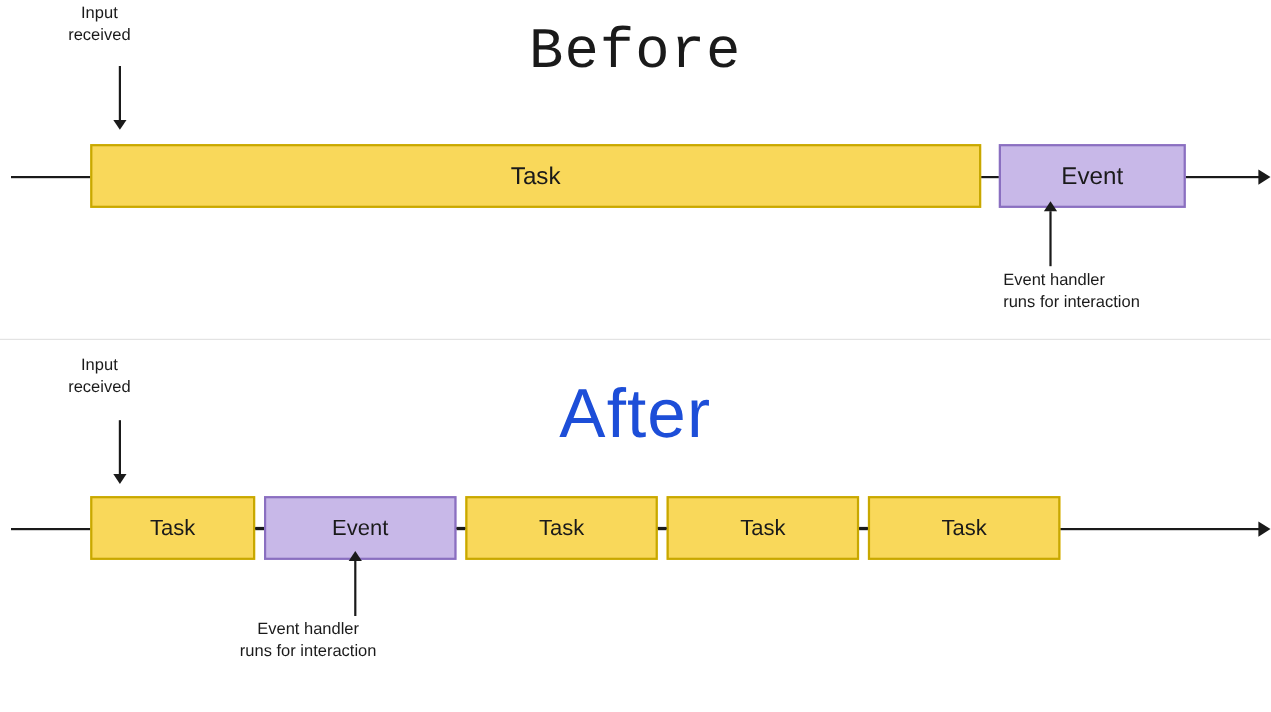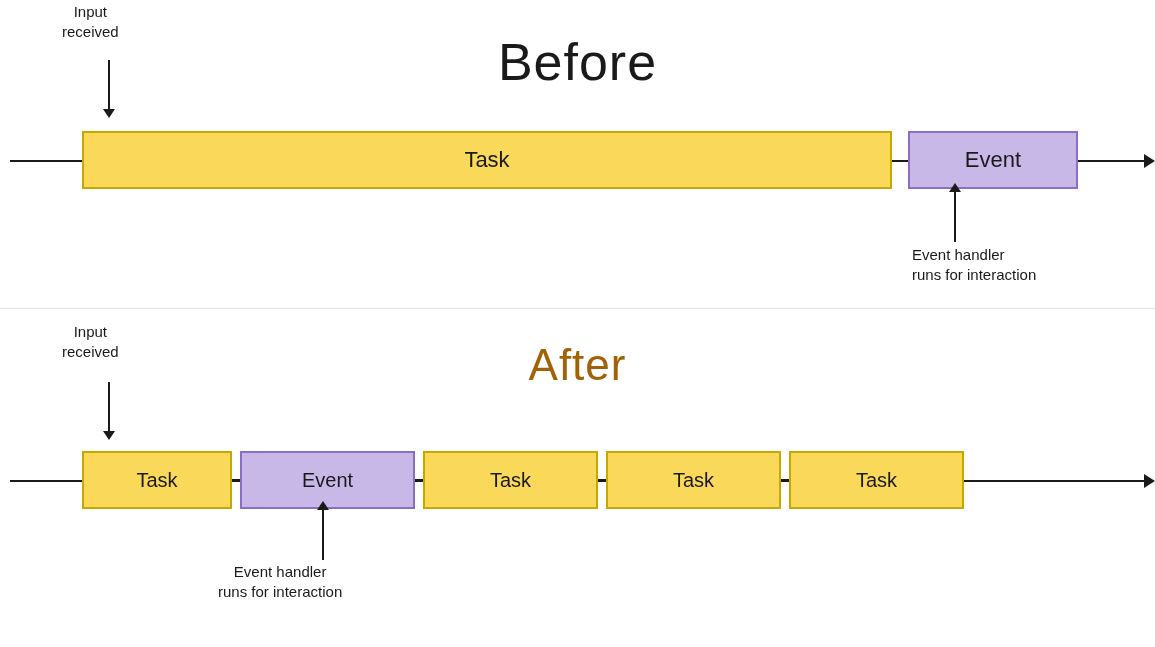--- a/index.html
+++ b/index.html
@@ -14,27 +14,28 @@
 
     .diagram-container {
       width: 100%;
       height: 100%;
       position: relative;
     }
 
     
     .before-title {
       position: absolute;
-      top: 32px;
+      top: 18px;
       left: 50%;
       transform: translateX(-50%);
       font-size: 52px;
       font-weight: 400;
       color: #1a1a1a;
       letter-spacing: 1px;
+      font-family: Liberation Mono, monospace;
     }
 
     
     .label-input-before {
       position: absolute;
       top: 2px;
       left: 62px;
       font-size: 15px;
       color: #1a1a1a;
       line-height: 1.3;
@@ -140,23 +141,23 @@
       line-height: 1.3;
       text-align: left;
     }
 
     
     .after-title {
       position: absolute;
       top: 340px;
       left: 50%;
       transform: translateX(-50%);
-      font-size: 44px;
+      font-size: 63px;
       font-weight: 400;
-      color: #a16207;
+      color: #1d4ed8;
       letter-spacing: 1px;
     }
 
     
     .label-input-after {
       position: absolute;
       top: 322px;
       left: 62px;
       font-size: 15px;
       color: #1a1a1a;

